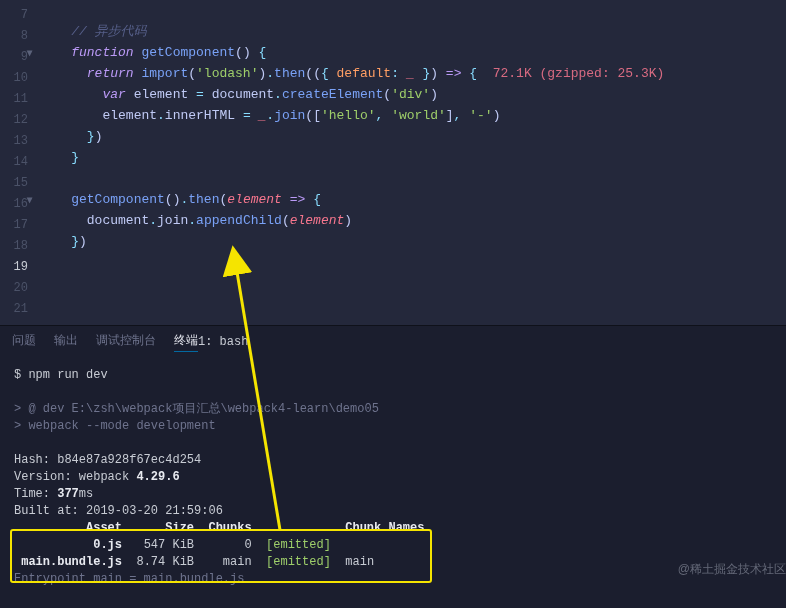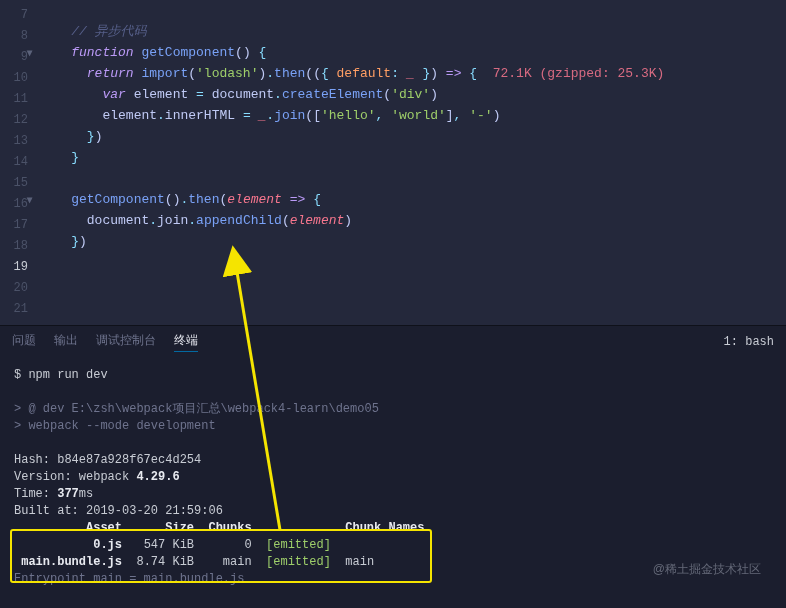--- a/index.html
+++ b/index.html
@@ -32,21 +32,20 @@
   .c-var { color:#f7768e; font-style:italic; }
   .c-member { color:#c0caf5; }
   .c-default { color:#ff9e64; }
   .c-arrow { color:#bb9af7; }
 
   .panel-tabs {
     display:flex; align-items:center;
     background:#1b1e2e; height:32px;
     border-top:1px solid #0f111a;
     padding:0 12px; color:#6e738d; font-size:12px;
-    justify-content:space-between;
   }
   .panel-tabs .tabs { display:flex; gap:18px; }
   .panel-tabs .tab.active { color:#e0e2ea; border-bottom:1px solid #0369a1; padding-bottom:2px;}
   .panel-tabs .right { color:#c8ccd4; }
 
   .terminal {
     background:#1b1e2e; padding:10px 14px;
     color:#c8ccd4; height:251px;
     line-height:17px; font-size:12px;
     position:relative;
@@ -55,21 +54,21 @@
   .t-dim { color:#6e738d; }
   .t-bold { font-weight:bold; color:#e8eaf0; }
   .t-green { color:#9ece6a; }
   .hi-row1 { color:#e8eaf0; font-weight:bold; }
   .asset-box {
     position:absolute; pointer-events:none;
     border:2px solid #f5e400; border-radius:3px;
   }
 
   .watermark {
-    position:absolute; right:25px; bottom:30px;
+    position:absolute; right:0; bottom:30px;
     color:#8a8f9e; font-size:12px; opacity:0.65;
     font-family:sans-serif;
   }
 
   svg.arrow { position:absolute; pointer-events:none; }
 </style>
 </head>
 <body>
 
 <div class="editor-area">

